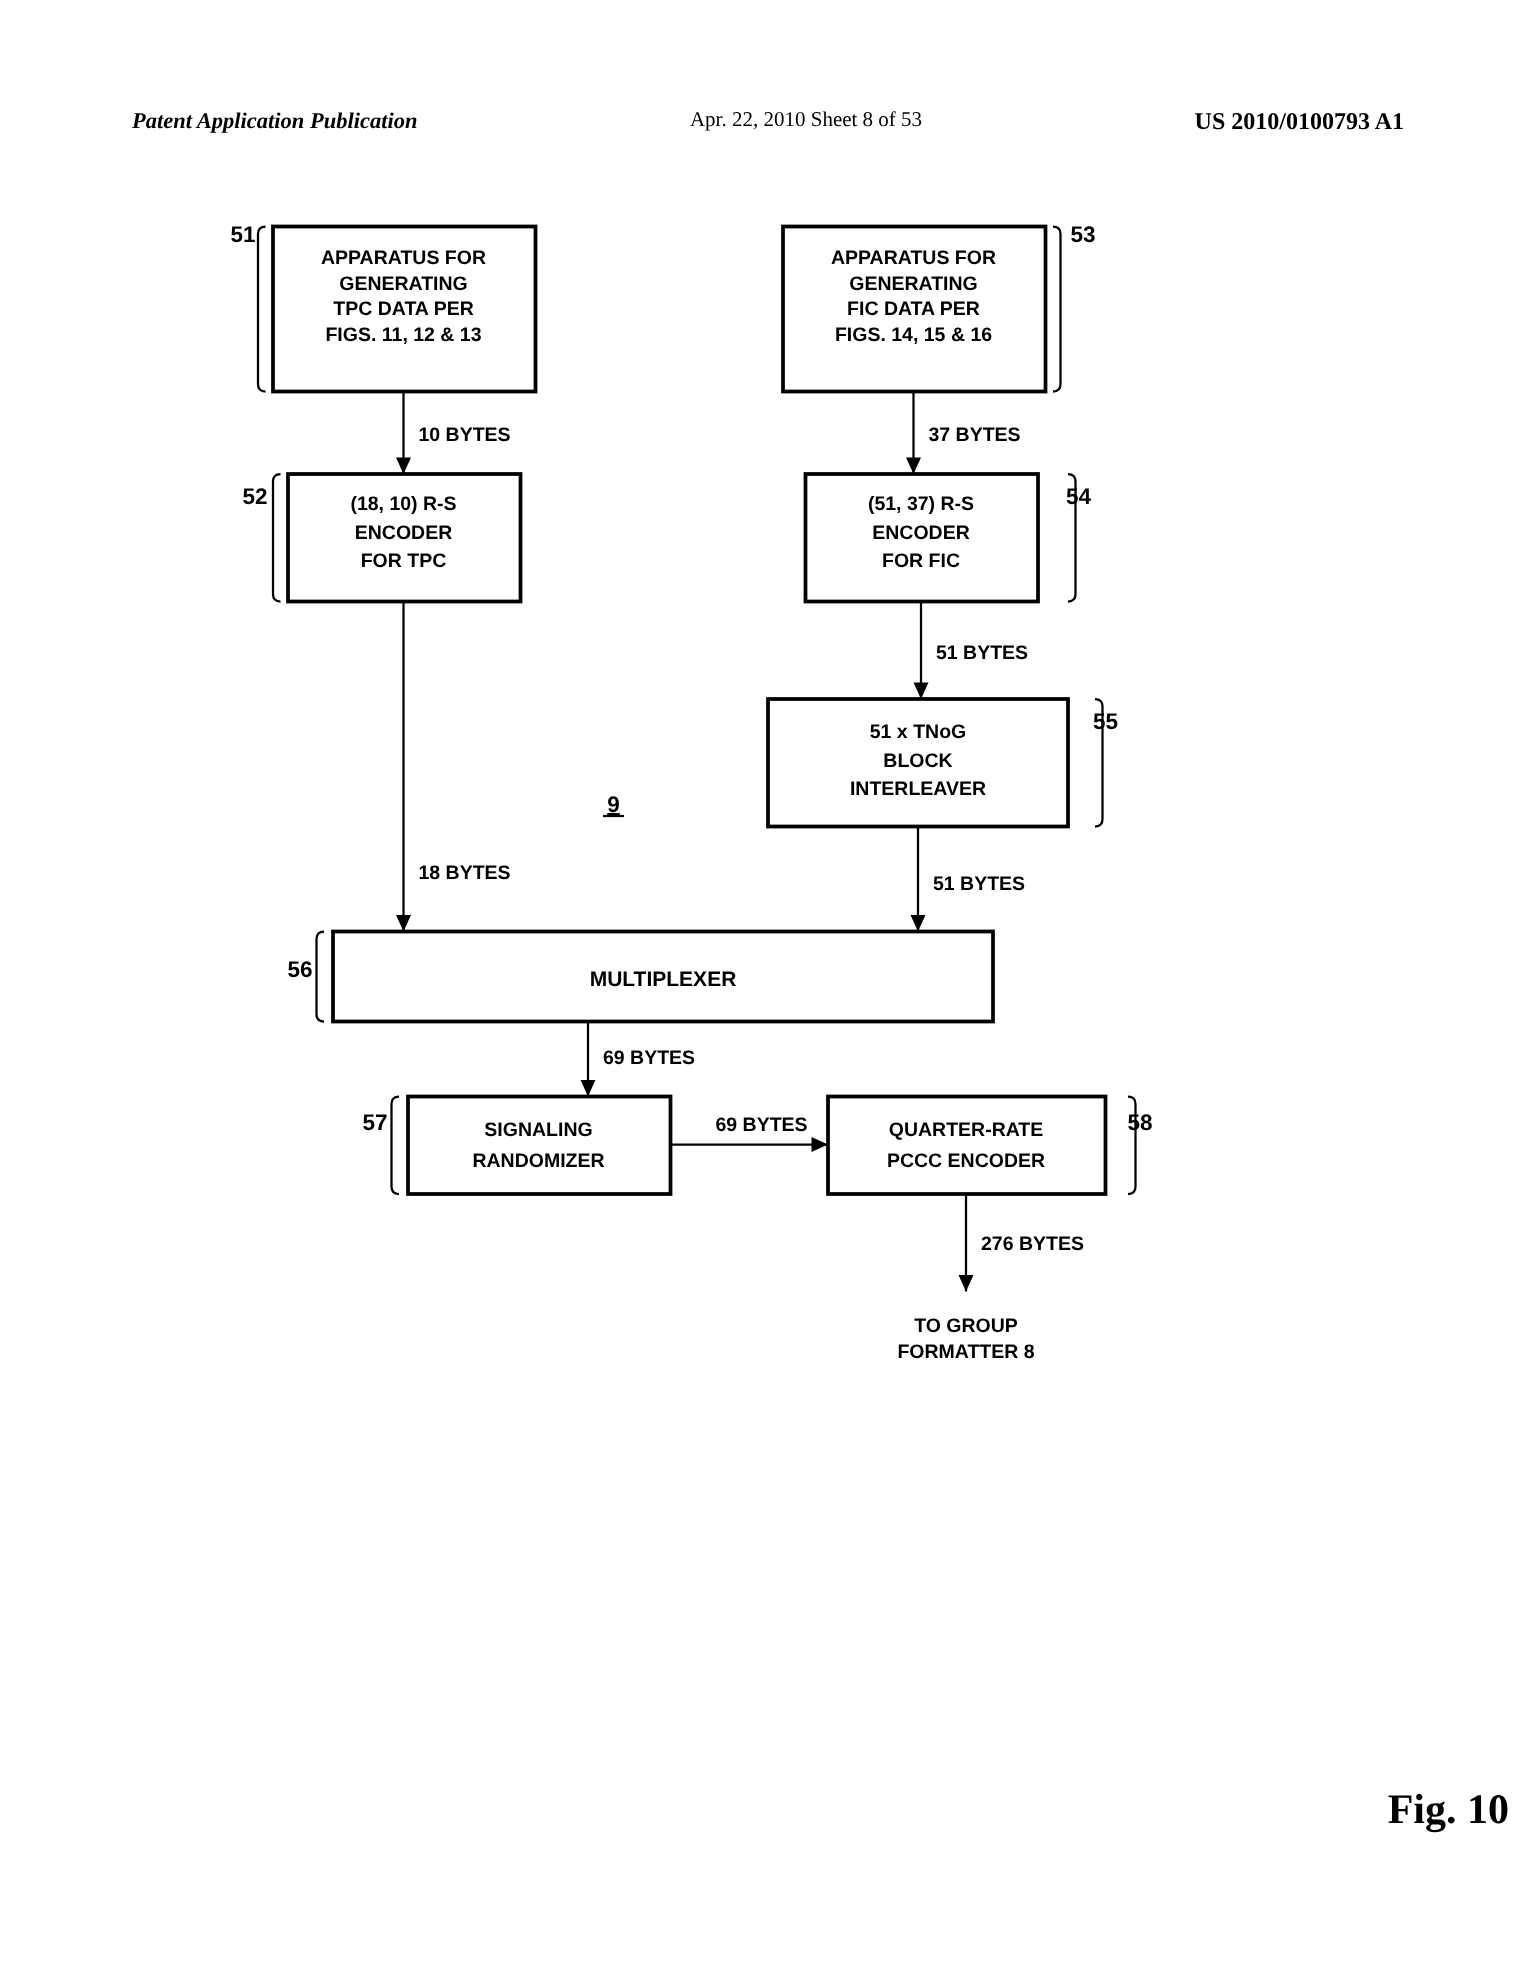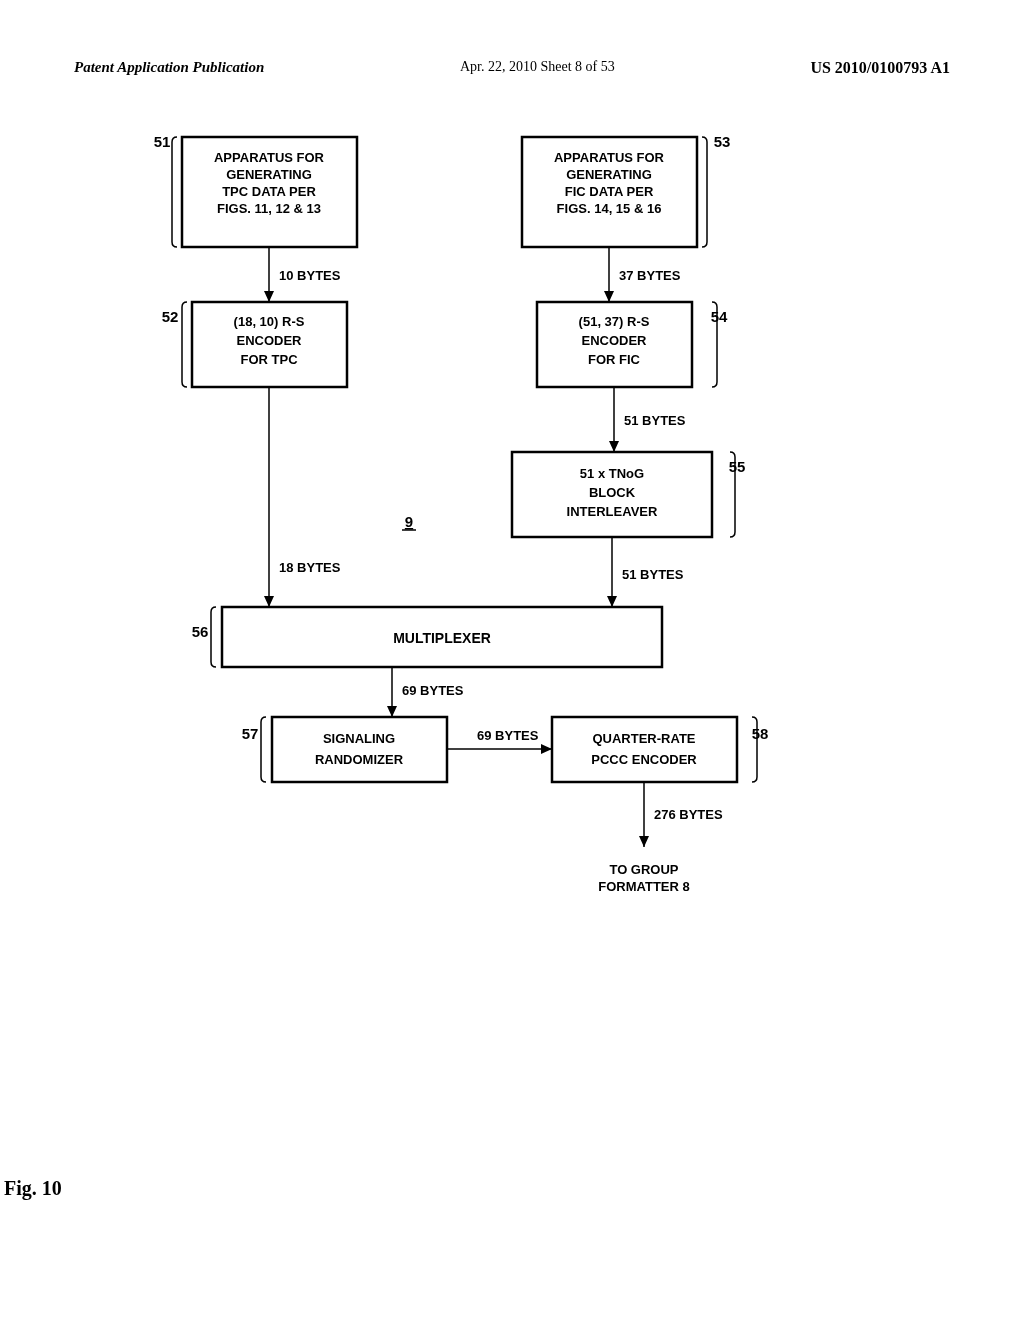--- a/index.html
+++ b/index.html
@@ -9,21 +9,21 @@
       width: 1024px;
       min-height: 1320px;
       position: relative;
       overflow-x: hidden;
     }
 
     .page {
       width: 1024px;
       min-height: 1320px;
       background: #fff;
-      padding: 4px;
+      padding: 18px;
       position: relative;
     }
 
     
     .header {
       display: flex;
       justify-content: space-between;
       align-items: flex-start;
       padding: 55px 70px 20px 70px;
       border-bottom: none;
@@ -53,22 +53,22 @@
       display: flex;
       justify-content: center;
     }
 
     .diagram-svg {
       display: block;
     }
 
     
     .figure-caption {
-      text-align: left;
-      font-size: 20px;
+      text-align: right;
+      font-size: 28px;
       font-weight: bold;
       margin-top: 20px;
       margin-bottom: 30px;
     }
   </style>
 </head>
 <body>
 
 <div class="page">
   <div class="header">

